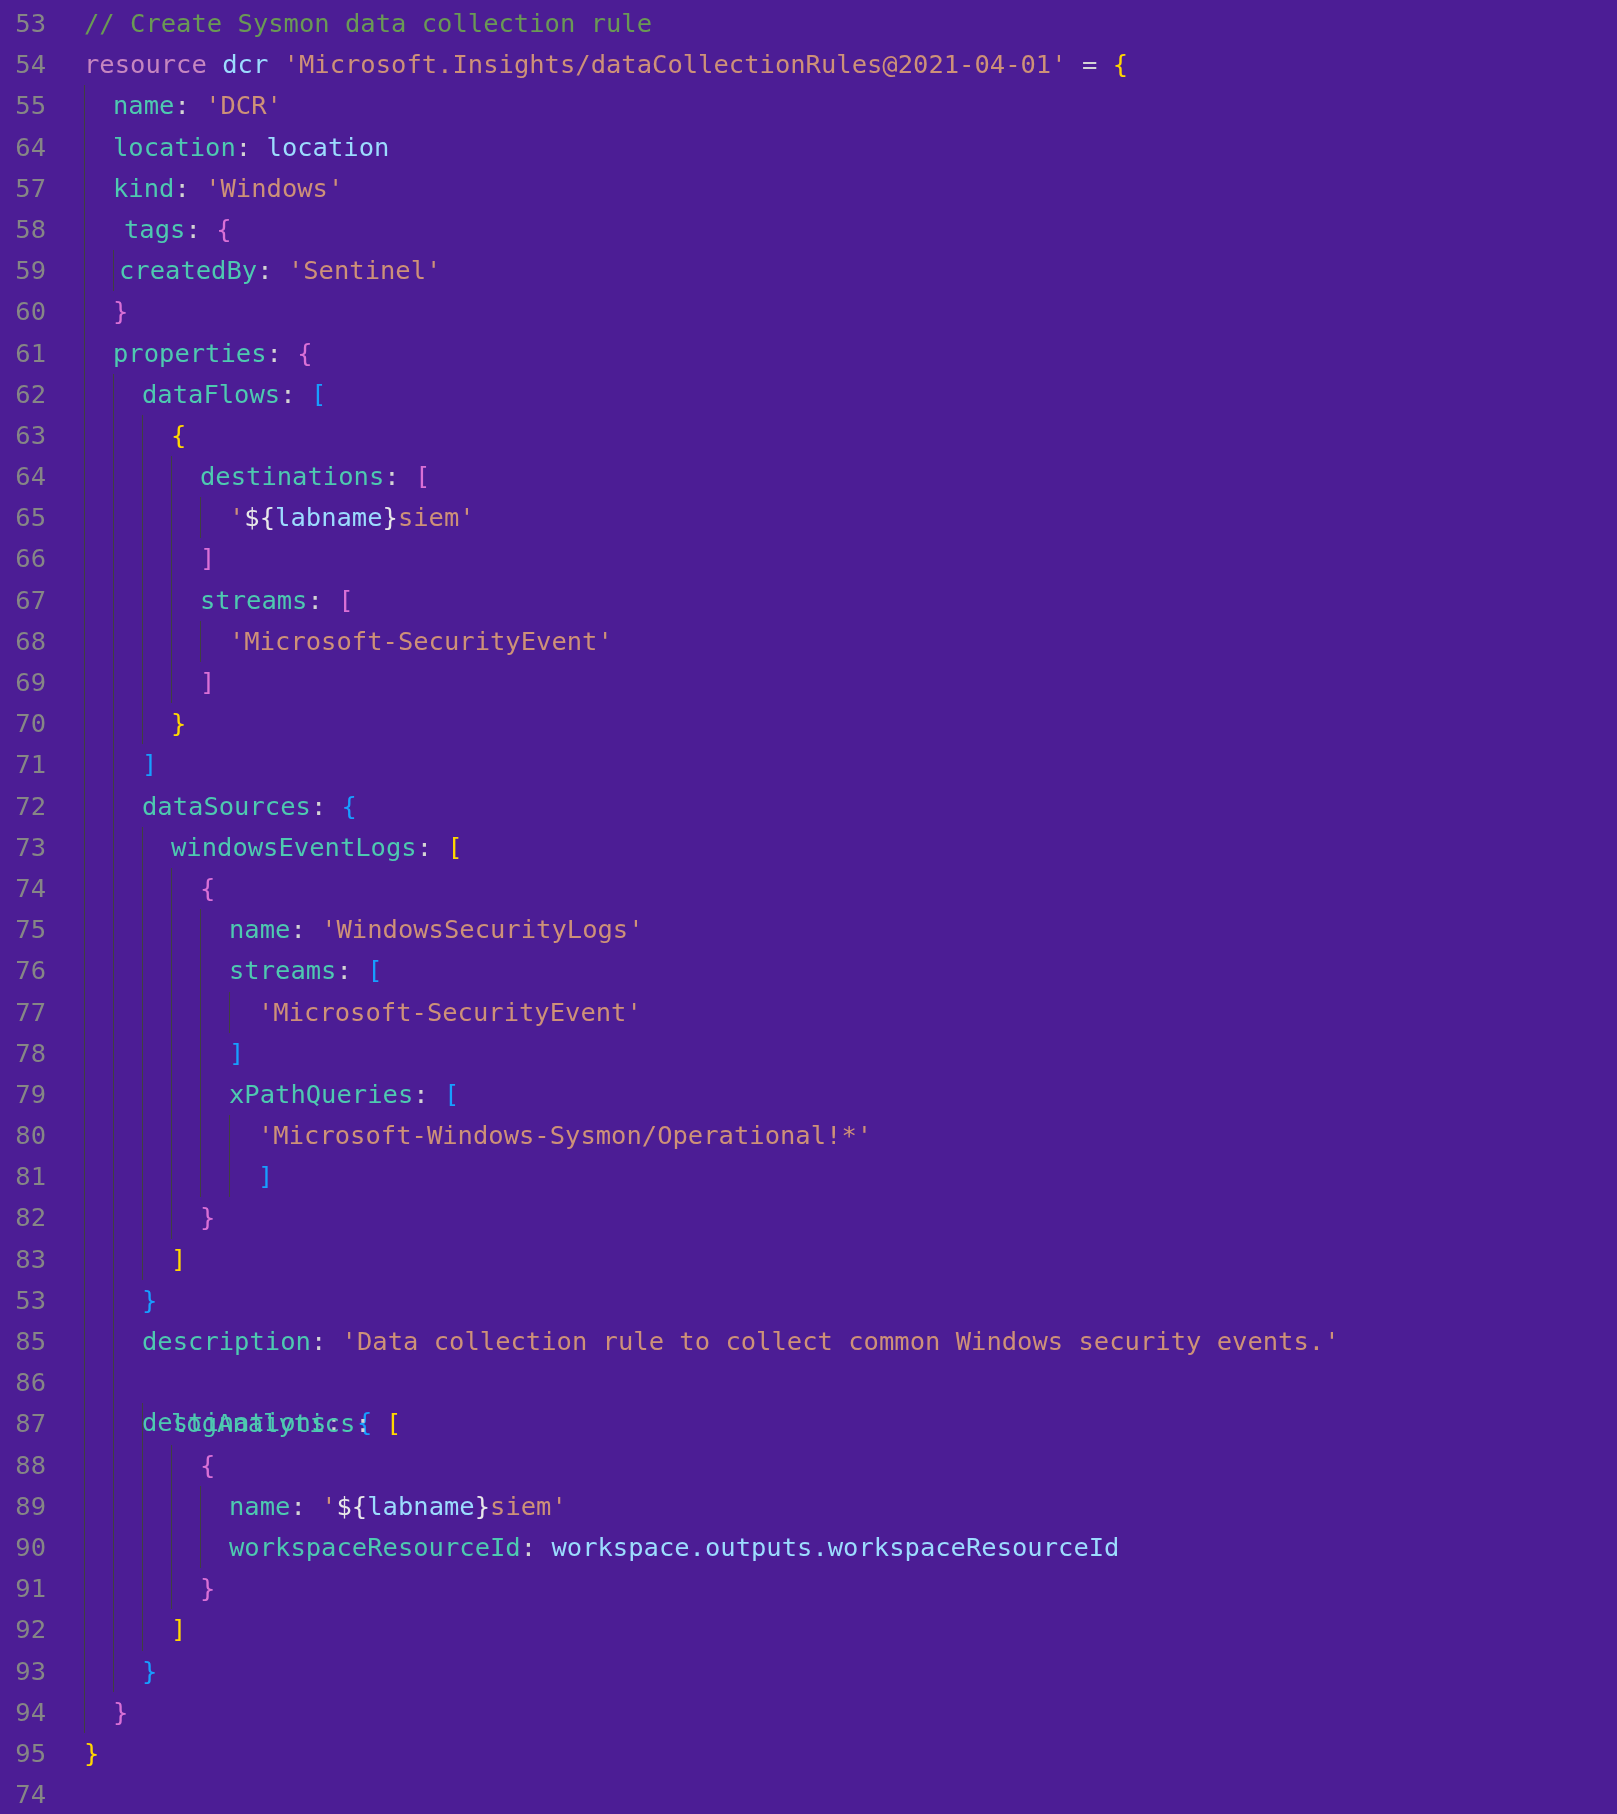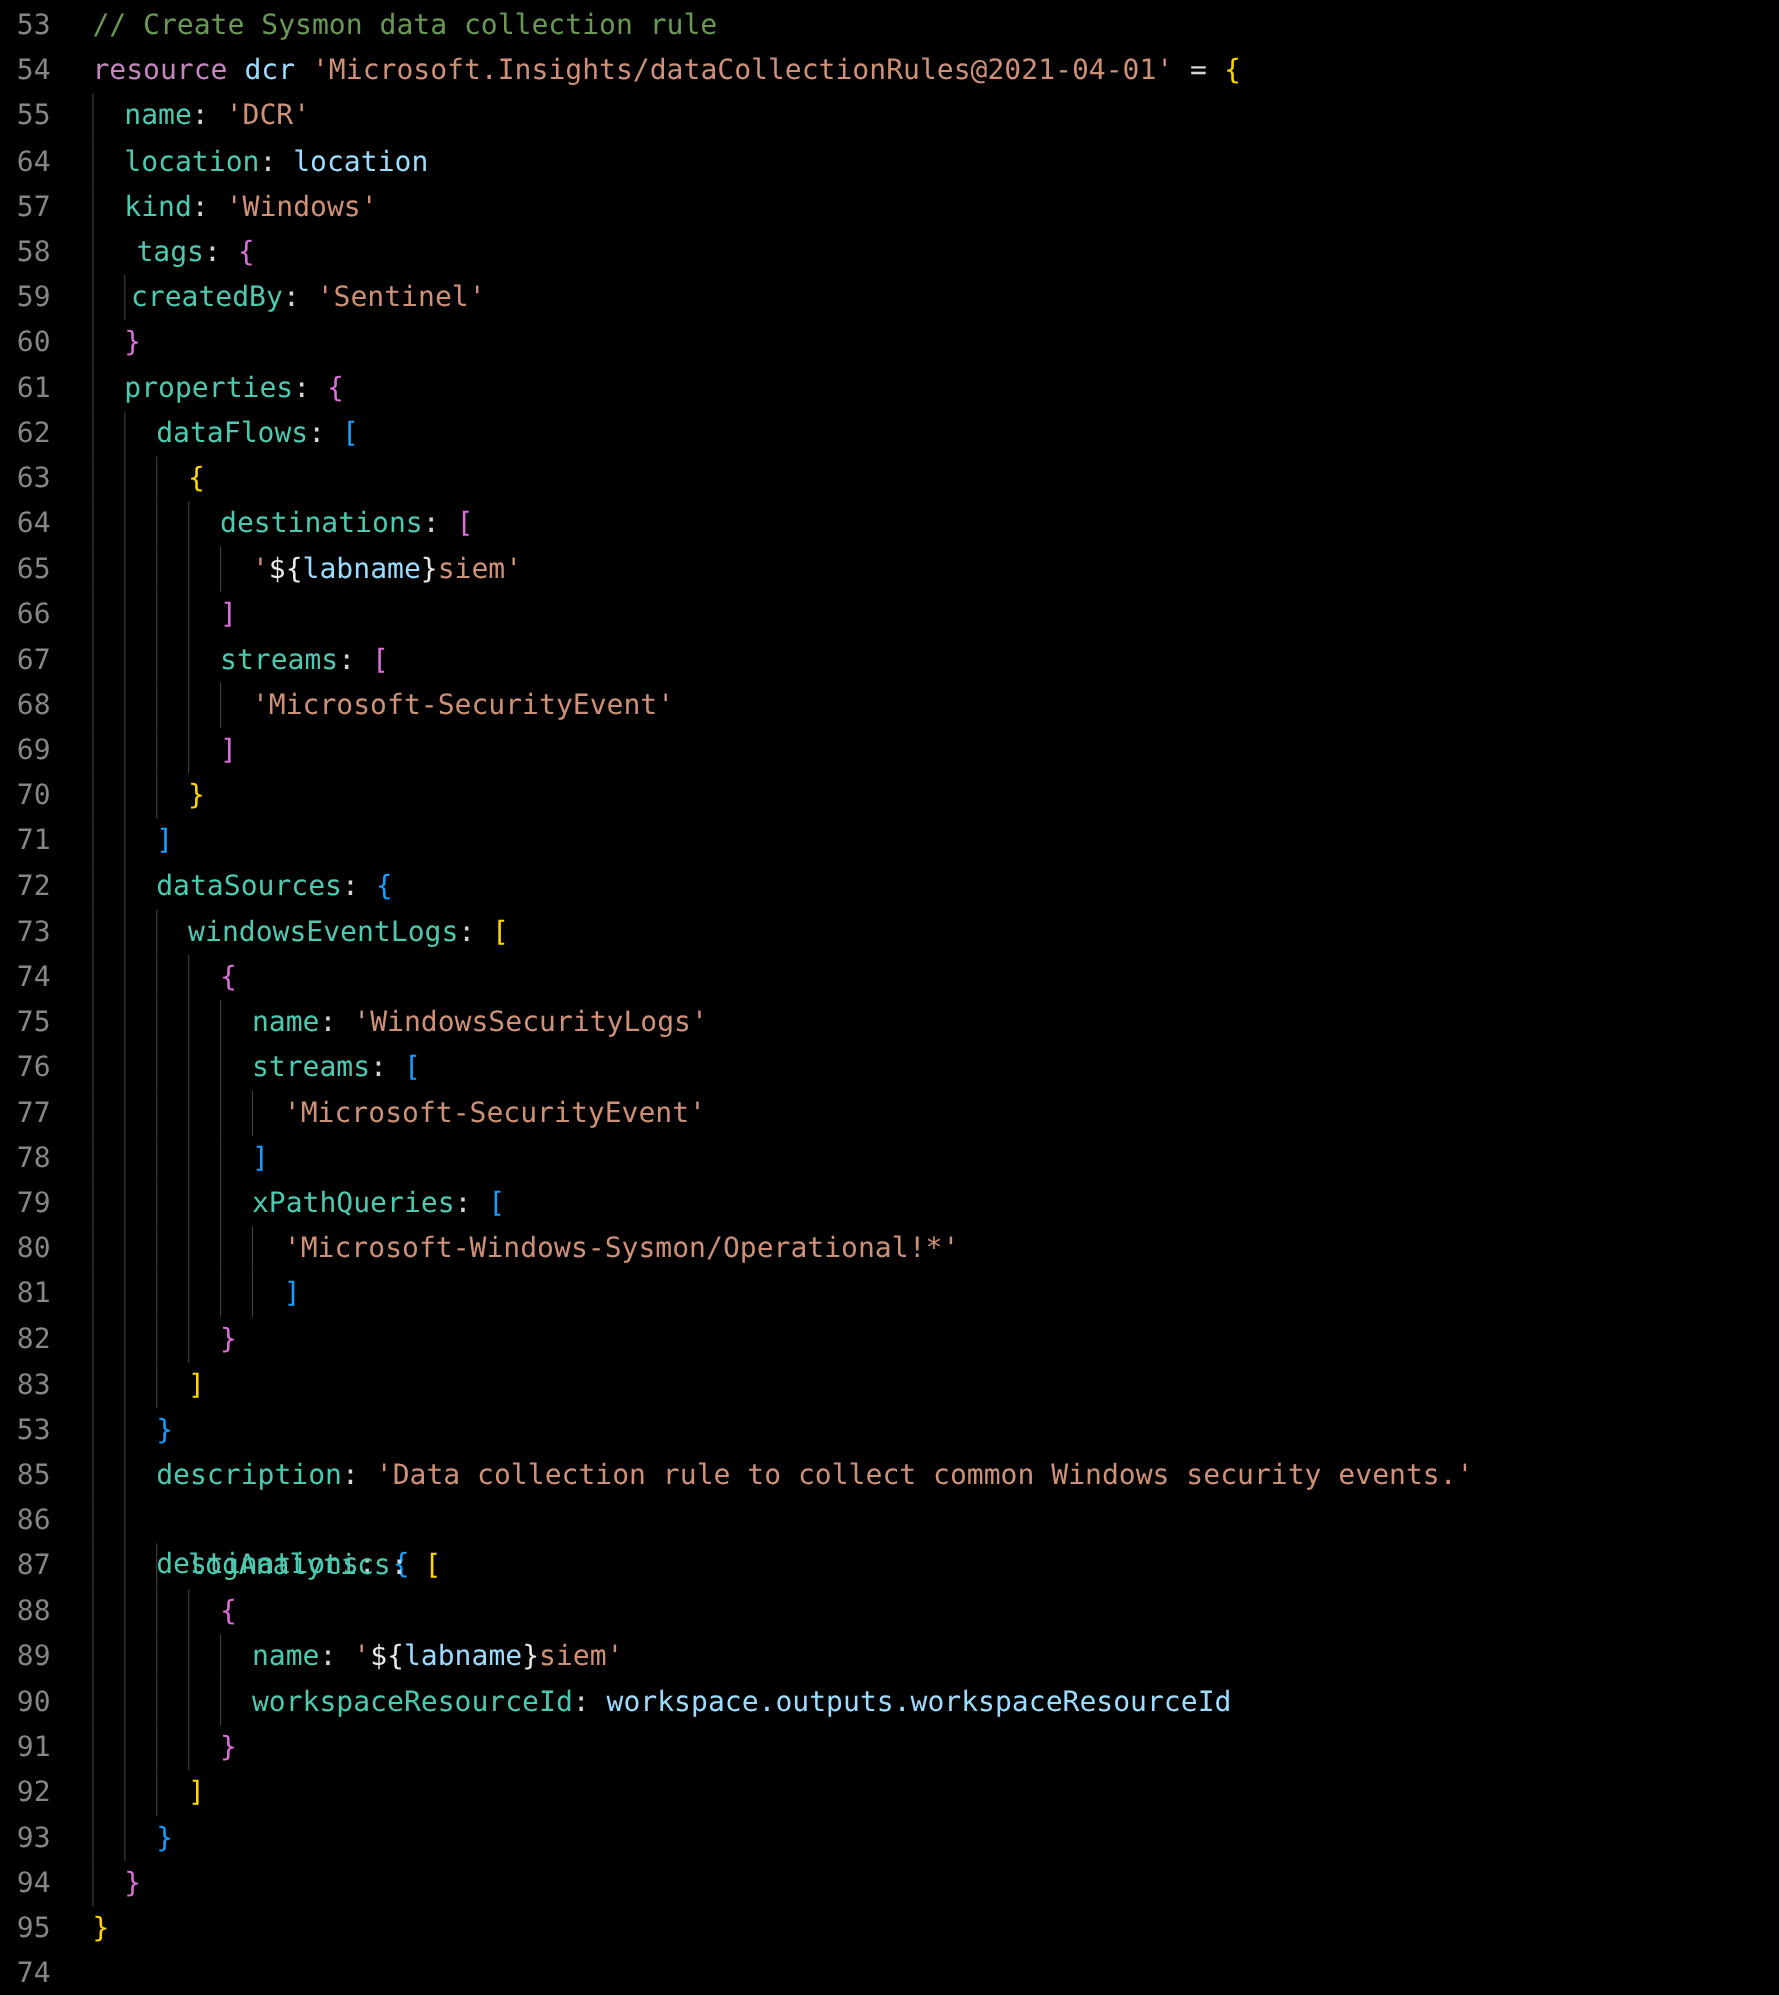--- a/index.html
+++ b/index.html
@@ -12,21 +12,21 @@
     height: 1814px;
     overflow: hidden;
     font-family: "DejaVu Sans Mono", "Liberation Mono", monospace;
   }
 
   
   #editor {
     position: relative;
     width: 1617px;
     height: 1814px;
-    background: #000000;
+    background: #4c1d95;
     box-sizing: border-box;
     padding-top: 3px;
   }
 
   .code-line {
     display: flex;
     align-items: flex-start;
     height: 41.2px;
     line-height: 41.2px;
     white-space: pre;

